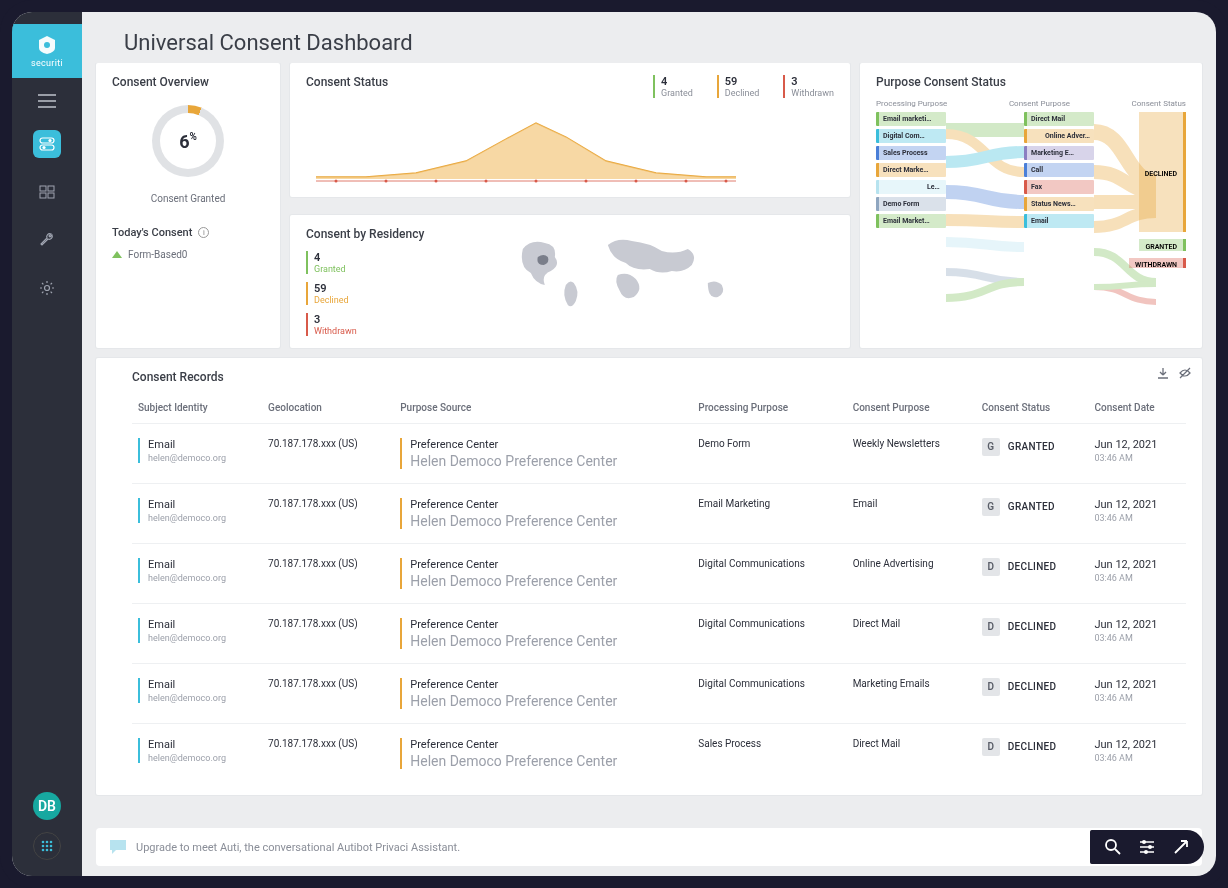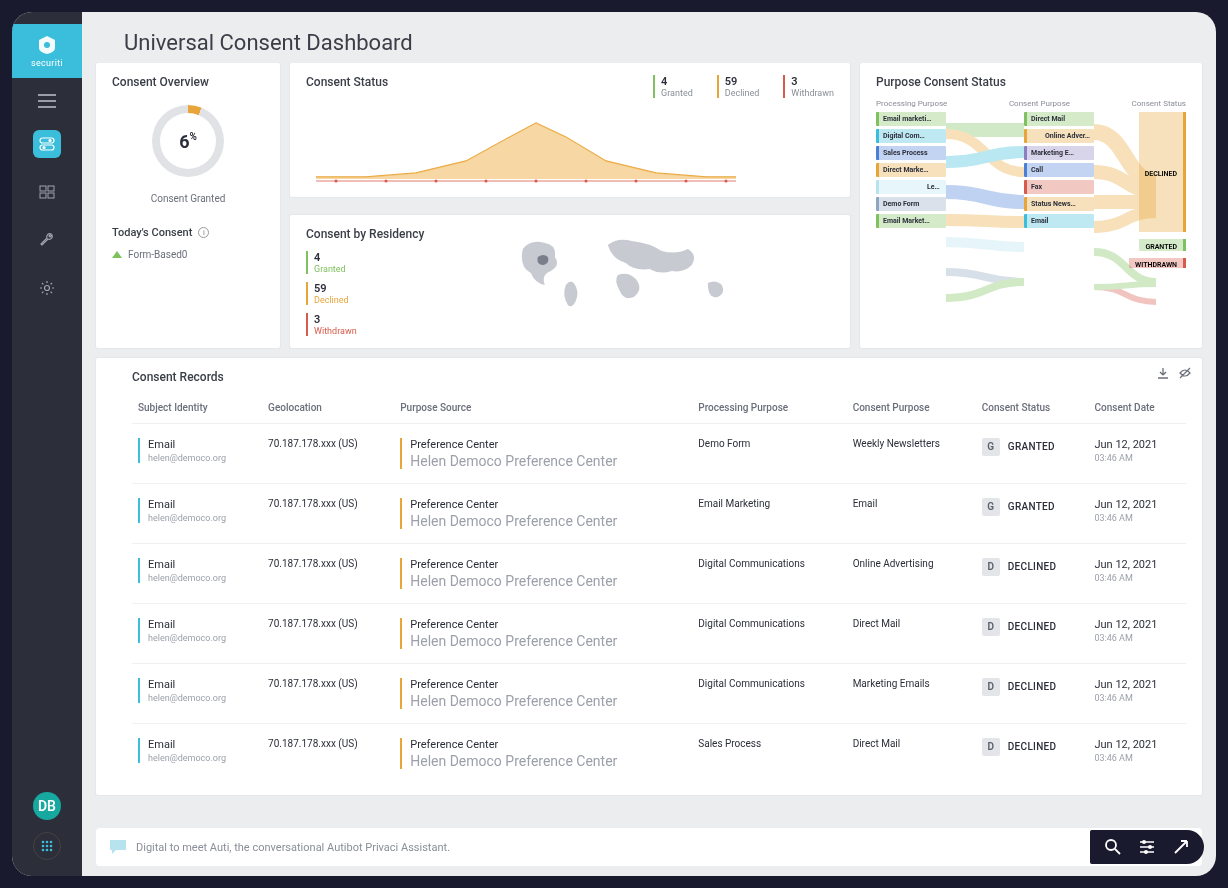--- a/index.html
+++ b/index.html
@@ -456,21 +456,21 @@
                 </tr>
               </tbody>
         </table>
       </div>
     </div>
 
     <div class="footer-bar">
       <svg class="chat-icon" width="20" height="18" viewBox="0 0 20 18">
             <path d="M2 2h16v10H8l-4 4v-4H2z" fill="currentColor"></path>
           </svg>
-      <span class="footer-text">Digital to meet Auti, the conversational Autibot Privaci Assistant.</span>
+      <span class="footer-text">Upgrade to meet Auti, the conversational Autibot Privaci Assistant.</span>
     </div>
   </div>
 
   <div class="tool-strip">
     <svg width="18" height="18" viewBox="0 0 18 18">
           <circle cx="7" cy="7" r="5" fill="none" stroke="currentColor" stroke-width="1.8"></circle>
           <line x1="11" y1="11" x2="16" y2="16" stroke="currentColor" stroke-width="1.8"></line>
         </svg>
     <svg width="18" height="18" viewBox="0 0 18 18">
           <line x1="2" y1="4" x2="16" y2="4" stroke="currentColor" stroke-width="1.6"></line>

